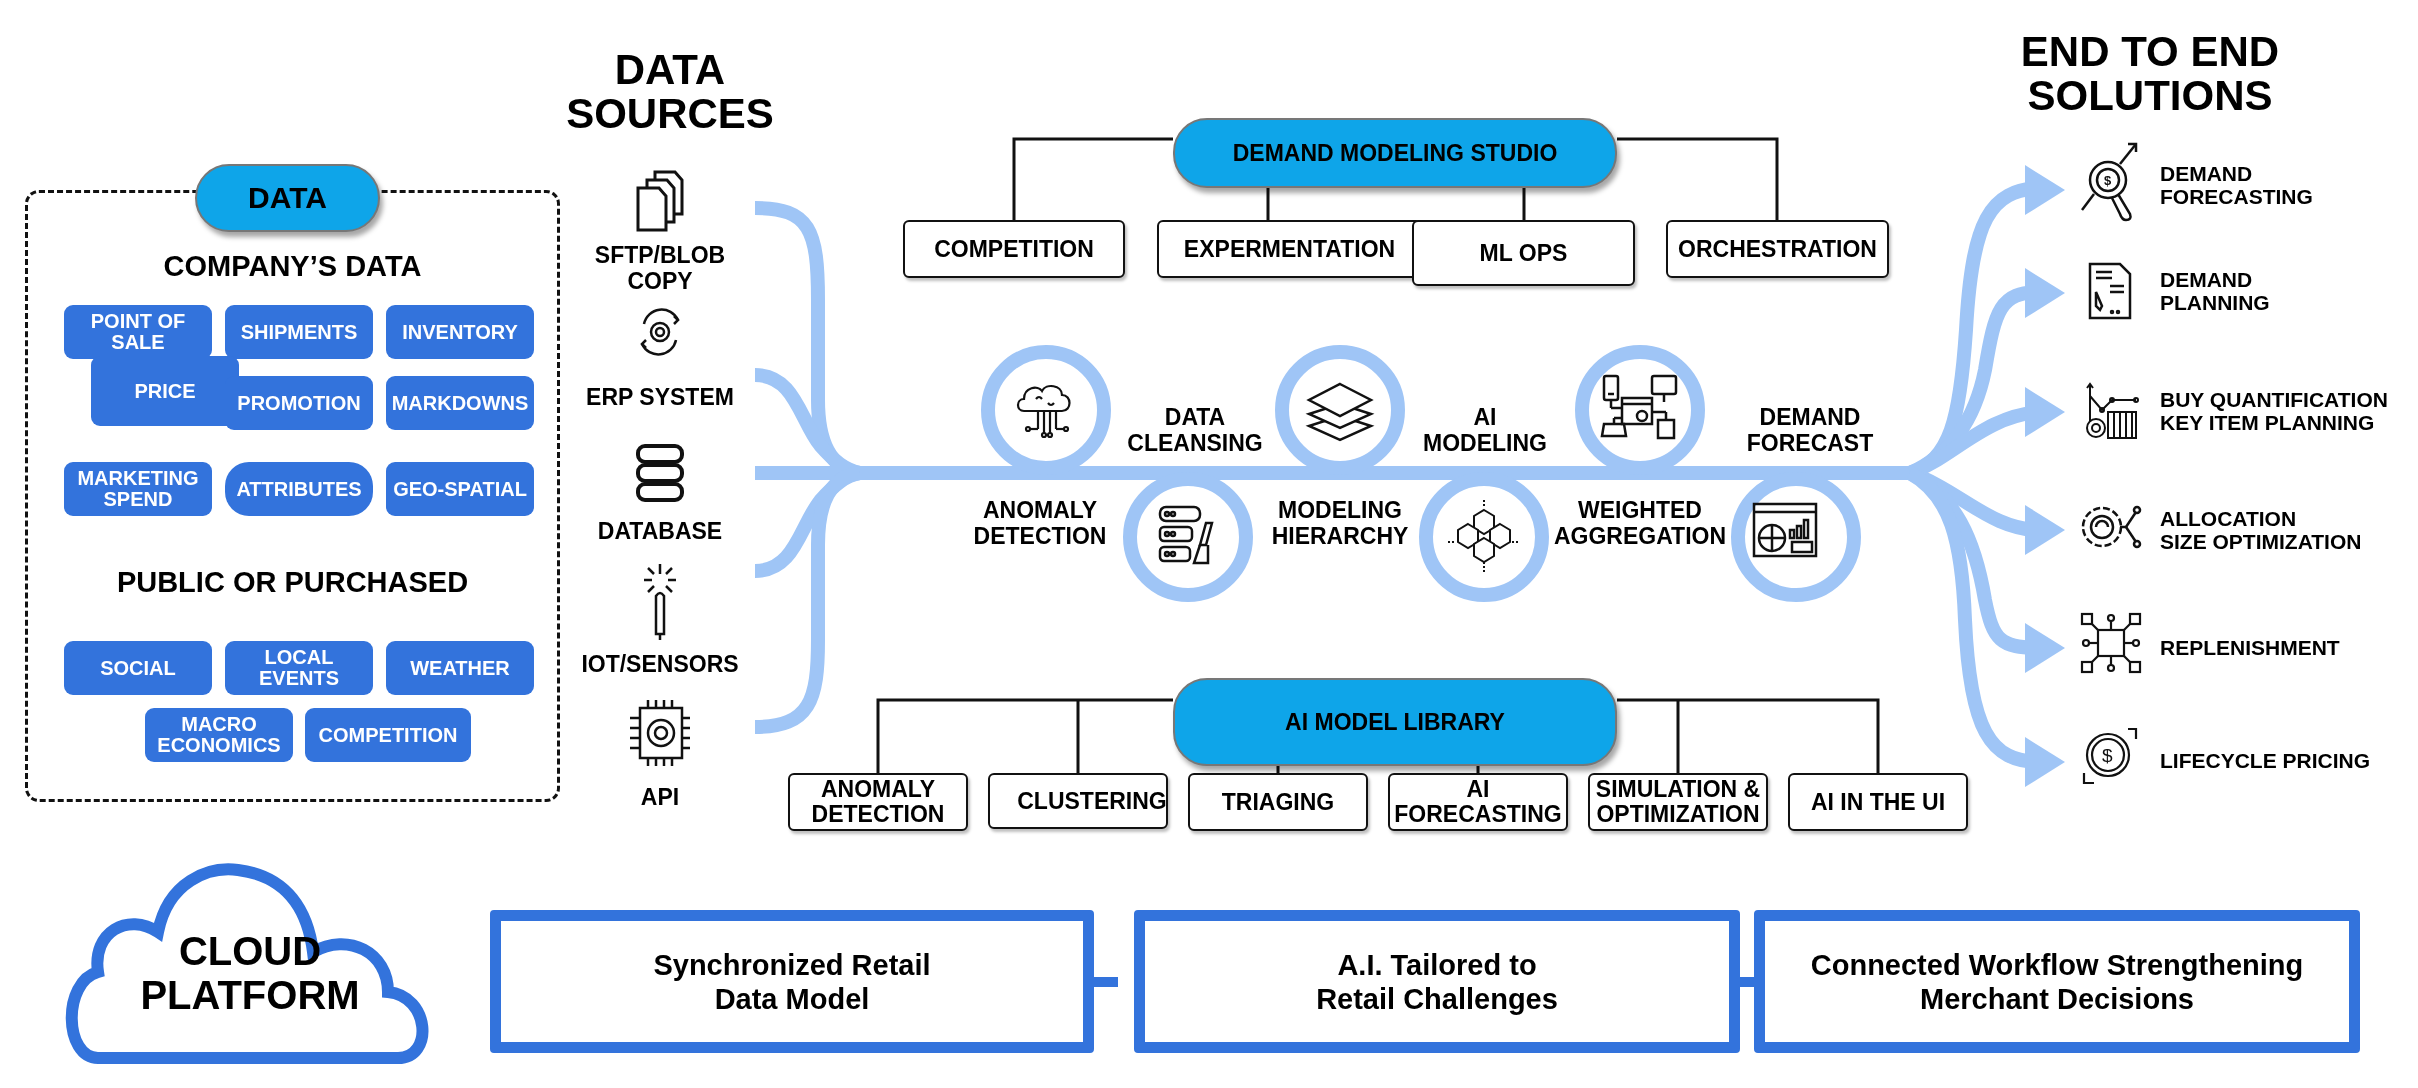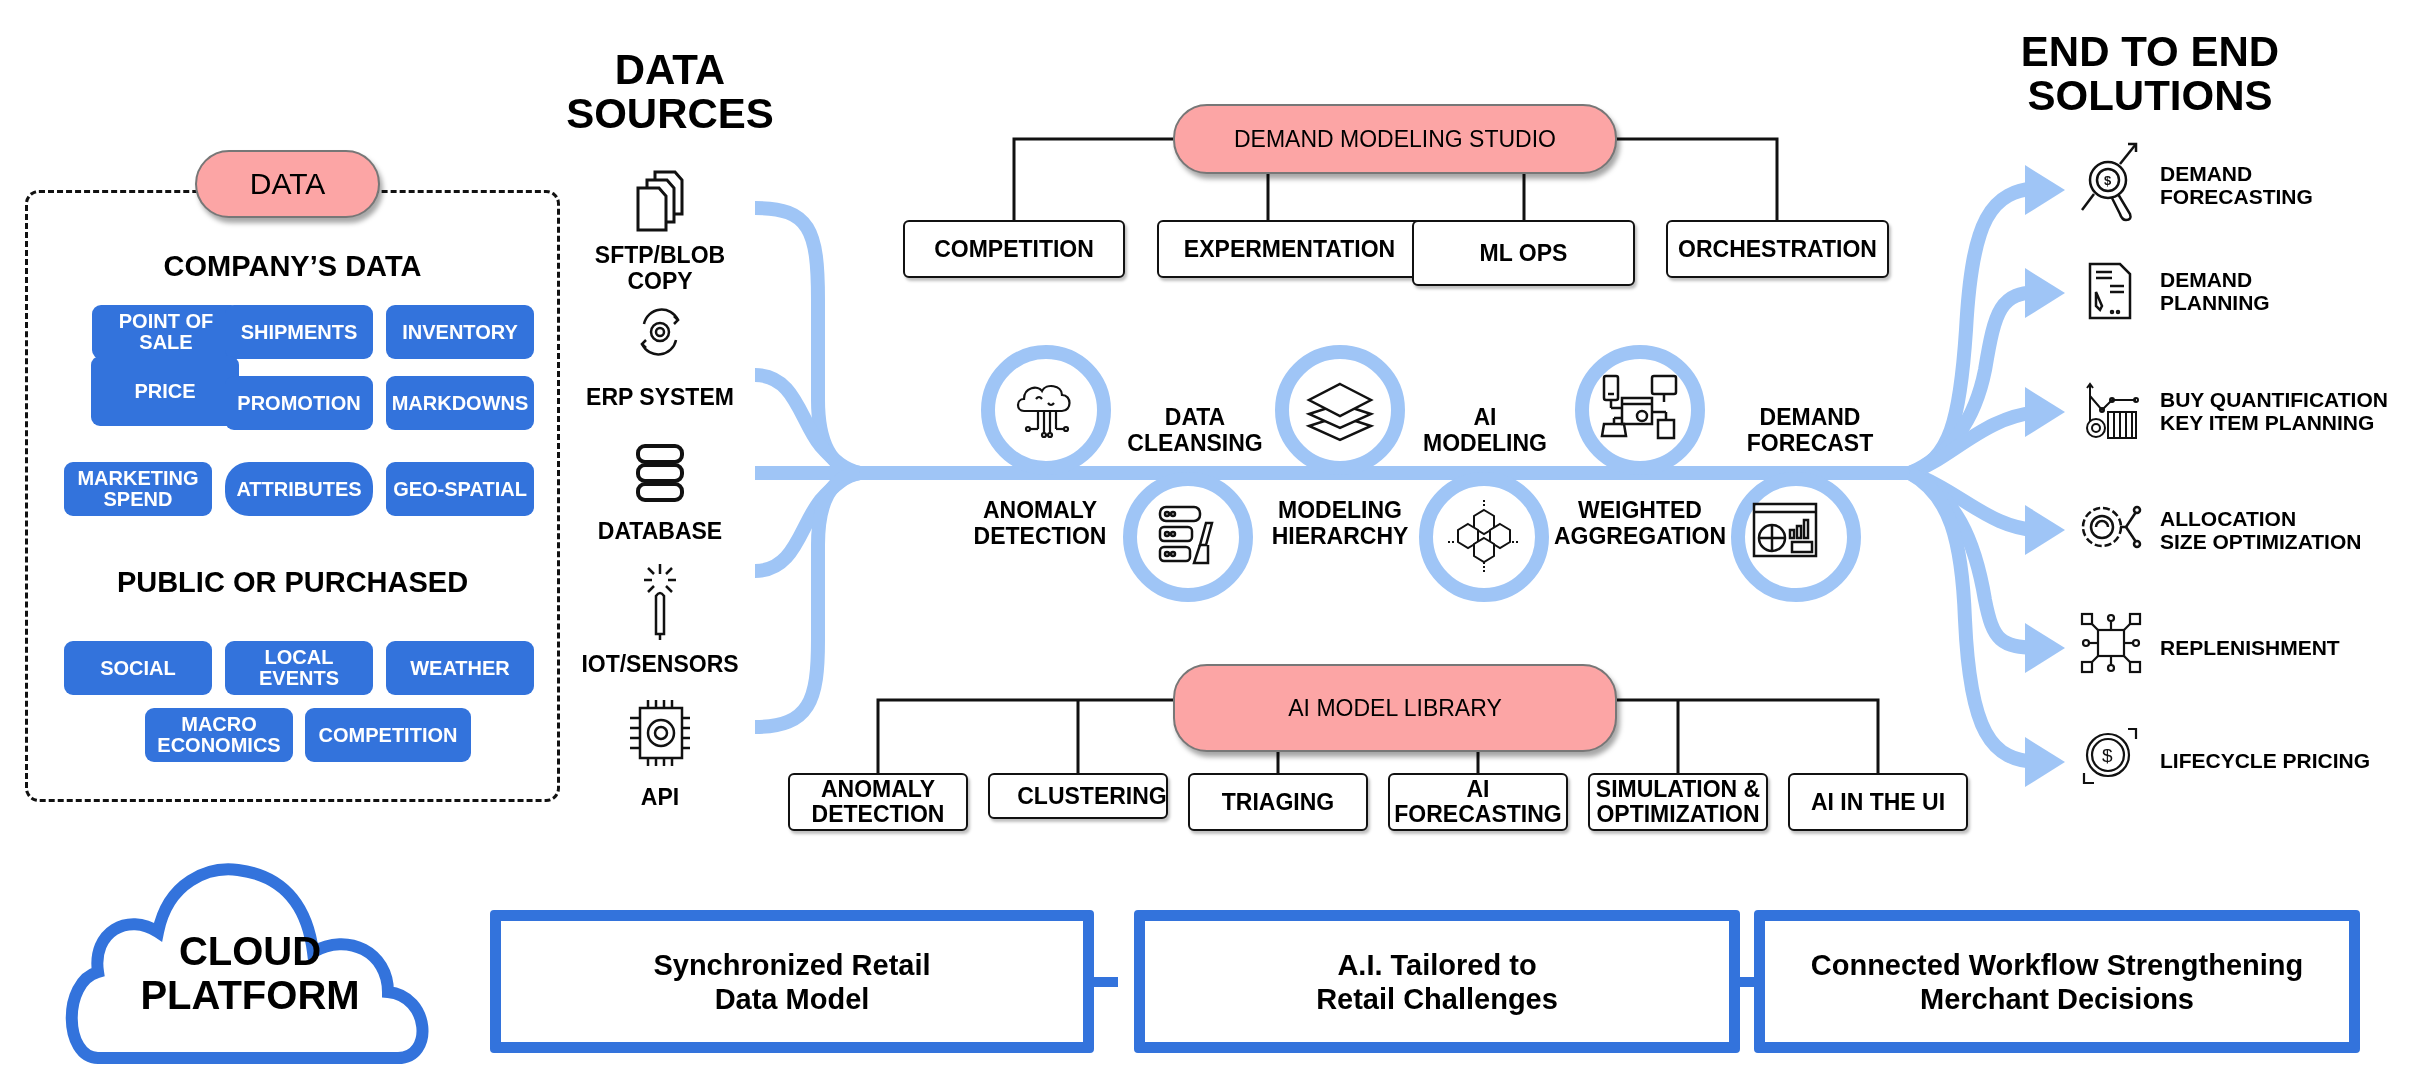--- a/index.html
+++ b/index.html
@@ -3,23 +3,23 @@
 <meta charset="utf-8">
 <style>
   html, body { margin:0; padding:0; background:#ffffff; }
   body { width:2418px; height:1088px; position:relative; overflow:hidden;
          font-family:"Liberation Sans", "DejaVu Sans", sans-serif; color:#000; }
   .abs { position:absolute; }
   svg.layer { position:absolute; left:0; top:0; width:2418px; height:1088px; }
   .title { position:absolute; font-weight:700; font-size:42px; line-height:44px; text-align:center; white-space:pre-line; }
   .dashed-box { position:absolute; left:25px; top:190px; width:535px; height:612px;
                 border:3px dashed #111; border-radius:14px; box-sizing:border-box; }
-  .pill { position:absolute; background:#fca5a5; border:2px solid #777; border-radius:34px;
+  .pill { position:absolute; background:#0ea5e9; border:2px solid #777; border-radius:34px;
           box-shadow:3px 5px 5px rgba(0,0,0,0.35); display:flex; align-items:center; justify-content:center;
-          font-weight:400; box-sizing:border-box; }
+          font-weight:700; box-sizing:border-box;margin-top:14px; }
   .section-head { position:absolute; font-weight:700; font-size:29px; text-align:center; }
   .chip { position:absolute; background:#3373dc; color:#fff; border-radius:9px; font-weight:700;
           font-size:20px; line-height:21px; display:flex; align-items:center; justify-content:center;
           text-align:center; white-space:pre-line; box-sizing:border-box; }
   .src { position:absolute; width:190px; text-align:center; font-weight:700; font-size:23px; line-height:26px; white-space:pre-line; }
   .src-icon { position:absolute; }
   .box { position:absolute; background:#fff; border:2px solid #111; border-radius:6px; box-shadow:2px 3px 3px rgba(0,0,0,0.25);
          display:flex; align-items:center; justify-content:center; text-align:center; font-weight:700;
          font-size:23px; line-height:25px; white-space:pre-line; box-sizing:border-box; }
   .step { position:absolute; font-weight:700; font-size:23px; line-height:26px; text-align:center; white-space:pre-line; }
@@ -71,21 +71,21 @@
     <path d="M1014,220 L1014,139 L1173,139 M1617,139 L1777,139 L1777,220 M1268,173 L1268,220 M1524,173 L1524,220"></path>
     <path d="M878,773 L878,700 L1173,700 M1078,700 L1078,773 M1617,700 L1878,700 L1878,773 M1678,700 L1678,773 M1278,733 L1278,773 M1478,733 L1478,773"></path>
     <path d="M1094,982 L1118,982 M1724,982 L1754,982" stroke="#3373dc" stroke-width="10"></path>
   </g>
 </svg>
 
 <div class="dashed-box"></div>
 <div class="pill" style="left:195px;top:150px;width:185px;height:68px;font-size:30px;">DATA</div>
 <div class="section-head" style="left:25px;top:250px;width:535px;">COMPANY’S DATA</div>
 
-<div class="chip" style="left:64px;top:305px;width:148px;height:54px;margin-left:28px;">POINT OF
+<div class="chip" style="left:64px;top:305px;width:148px;height:54px;">POINT OF
 SALE</div>
 <div class="chip" style="left:225px;top:305px;width:148px;height:54px;">SHIPMENTS</div>
 <div class="chip" style="left:386px;top:305px;width:148px;height:54px;">INVENTORY</div>
 <div class="chip" style="left:64px;top:356px;width:148px;height:70px;margin-left:27px;">PRICE</div>
 <div class="chip" style="left:225px;top:376px;width:148px;height:54px;">PROMOTION</div>
 <div class="chip" style="left:386px;top:376px;width:148px;height:54px;">MARKDOWNS</div>
 <div class="chip" style="left:64px;top:462px;width:148px;height:54px;">MARKETING
 SPEND</div>
 <div class="chip" style="left:225px;top:462px;width:148px;height:54px;border-radius:24px;">ATTRIBUTES</div>
 <div class="chip" style="left:386px;top:462px;width:148px;height:54px;">GEO-SPATIAL</div>
@@ -276,21 +276,21 @@
       <rect x="52" y="18" width="4" height="18"></rect>
     <rect x="40" y="40" width="20" height="10"></rect>
   </g>
 </svg>
 <div class="step" style="left:1725px;top:404px;width:170px;">DEMAND
 FORECAST</div>
 
 <div class="pill" style="left:1173px;top:664px;width:444px;height:88px;font-size:23px;">AI MODEL LIBRARY</div>
 <div class="box" style="left:788px;top:773px;width:180px;height:58px;">ANOMALY
 DETECTION</div>
-<div class="box" style="left:988px;top:773px;width:180px;height:46px;padding-left:28px;">CLUSTERING</div>
+<div class="box" style="left:988px;top:773px;width:180px;height:56px;padding-left:28px;">CLUSTERING</div>
 <div class="box" style="left:1188px;top:773px;width:180px;height:58px;">TRIAGING</div>
 <div class="box" style="left:1388px;top:773px;width:180px;height:58px;">AI
 FORECASTING</div>
 <div class="box" style="left:1588px;top:773px;width:180px;height:58px;">SIMULATION &amp;
 OPTIMIZATION</div>
 <div class="box" style="left:1788px;top:773px;width:180px;height:58px;">AI IN THE UI</div>
 
 <div class="title" style="left:1990px;top:30px;width:320px;">END TO END
 SOLUTIONS</div>
 

